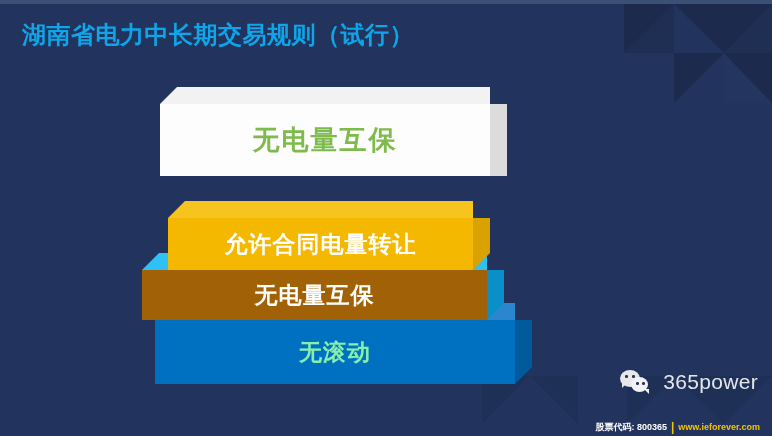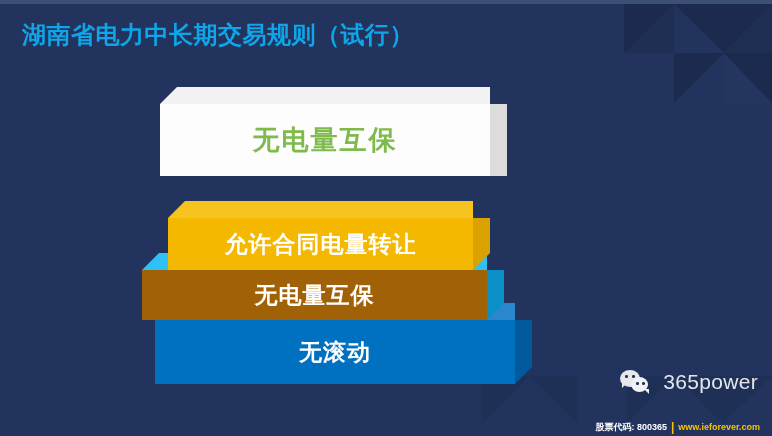--- a/index.html
+++ b/index.html
@@ -94,21 +94,21 @@
   #box-cyan { left:142px; top:270px; width:345px; height:50px; z-index:3; }
   #box-cyan .face { background:#a16207; color:#ffffff; font-size:23px; letter-spacing:1px; }
   #box-cyan .top  { top:-17px; height:17px; background:#2fc0f5;
                     clip-path:polygon(17px 0, 100% 0, 100% 100%, 0 100%); }
   #box-cyan .side-inner { position:absolute; right:-17px; top:0; width:17px; height:50px;
                           background:#0b8fc9;
                           clip-path:polygon(0 0, 100% -17px, 100% calc(100% - 17px), 0 100%); }
 
   
   #box-blue { left:155px; top:320px; width:360px; height:64px; z-index:2; }
-  #box-blue .face { background:#0070c0; color:#ffffff; font-size:23px; letter-spacing:1px; }
+  #box-blue .face { background:#0070c0; color:#86efac; font-size:23px; letter-spacing:1px; }
   #box-blue .top  { top:-17px; height:17px; background:#2a86cd;
                     clip-path:polygon(17px 0, 100% 0, 100% 100%, 0 100%); }
   #box-blue .side-inner { position:absolute; right:-17px; top:0; width:17px; height:64px;
                           background:#005a9c;
                           clip-path:polygon(0 0, 100% -17px, 100% calc(100% - 17px), 0 100%); }
 
   
   .brand { position:absolute; right:14px; bottom:42px; display:flex; align-items:flex-end; gap:13px; z-index:7; }
   .wechat { position:relative; width:30px; height:24px; flex:none; }
   .wechat .bub { position:absolute; border-radius:50%; background:#e8e8ea; }

